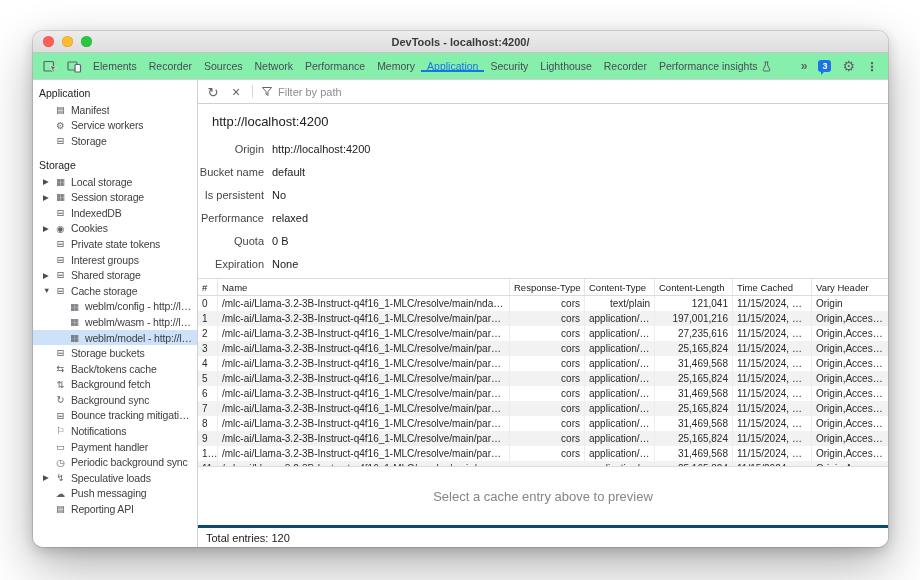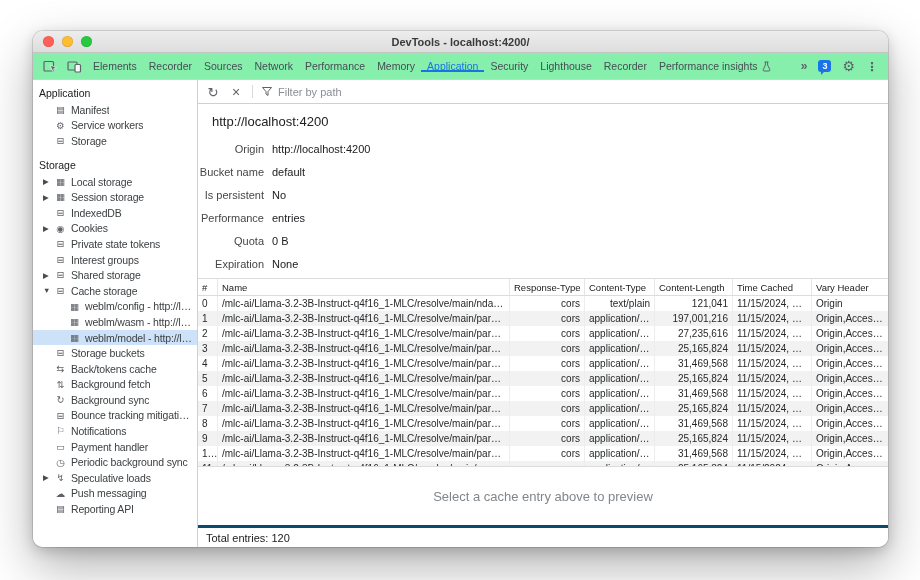--- a/index.html
+++ b/index.html
@@ -306,21 +306,21 @@
             <div class="meta-row">
               <span class="meta-label">Bucket name</span>
               <span class="meta-value">default</span>
             </div>
             <div class="meta-row">
               <span class="meta-label">Is persistent</span>
               <span class="meta-value">No</span>
             </div>
             <div class="meta-row">
               <span class="meta-label">Performance</span>
-              <span class="meta-value">entries</span>
+              <span class="meta-value">relaxed</span>
             </div>
             <div class="meta-row">
               <span class="meta-label">Quota</span>
               <span class="meta-value">0 B</span>
             </div>
             <div class="meta-row">
               <span class="meta-label">Expiration</span>
               <span class="meta-value">None</span>
             </div>
           </div>

